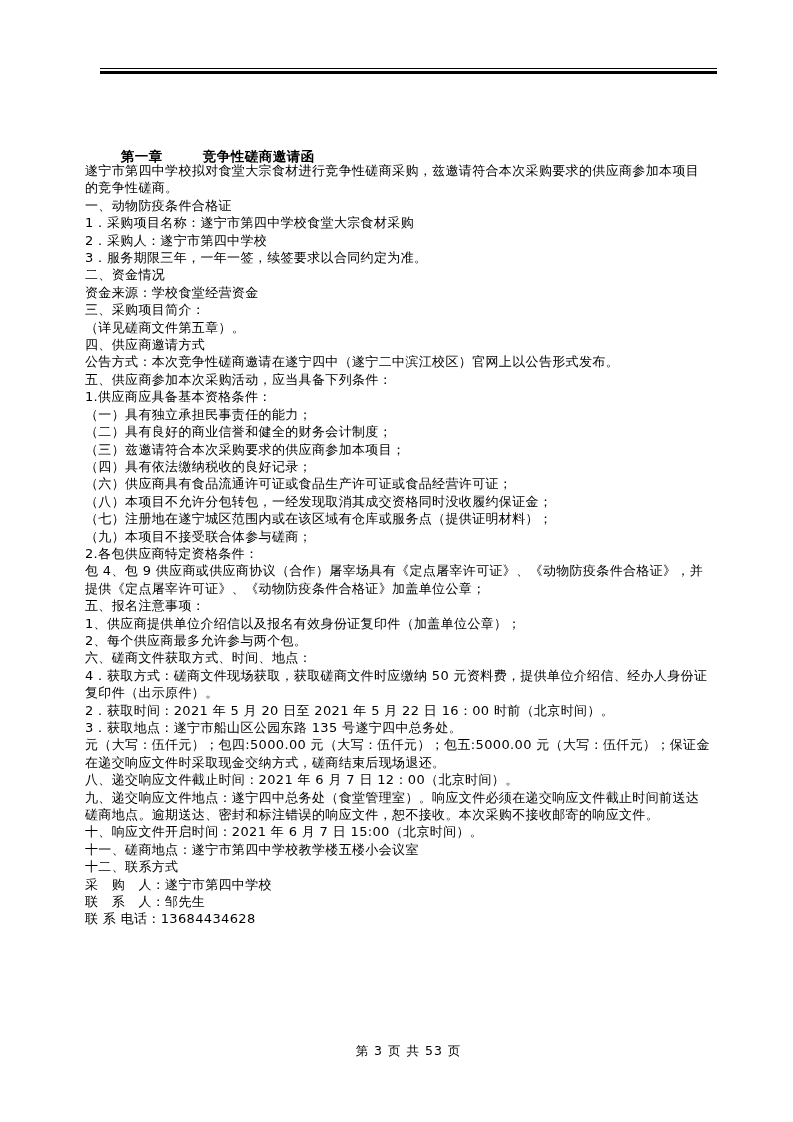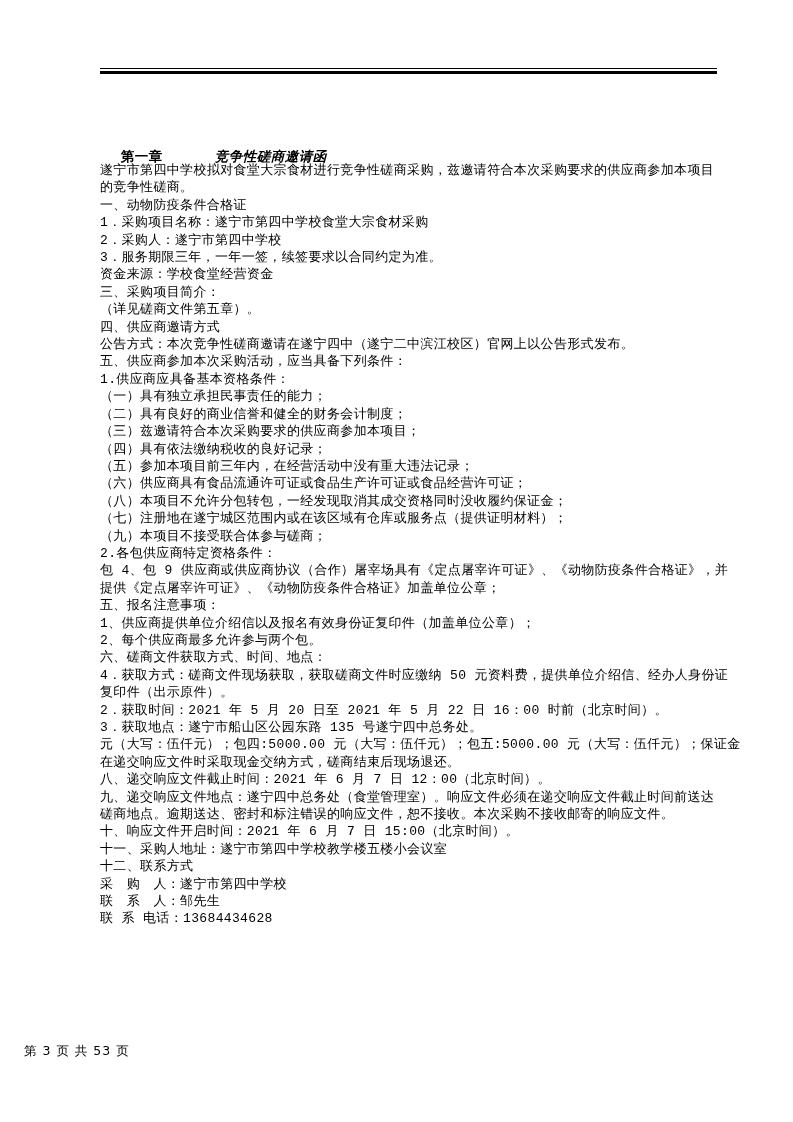--- a/index.html
+++ b/index.html
@@ -29,43 +29,42 @@
     position: absolute;
     left: 100px;
     top: 129px;
     font-size: 13.5px;
     font-weight: bold;
     letter-spacing: 0.5px;
     white-space: pre;
     line-height: 18px;
   }
   .chapter-title .chapter-name {
-    margin-left: 52px;
-    font-style: italic;
+    margin-left: 40px;
   }
   .doc-body {
     position: absolute;
-    left: 100px;
+    left: 85px;
     top: 162px;
     width: 640px;
-    font-family: Liberation Mono, monospace;
   }
   .doc-body .line {
     font-size: 13px;
     line-height: 17.4px;
     letter-spacing: 0.35px;
     white-space: pre;
   }
   .page-footer {
     position: absolute;
     left: 0;
     top: 1043px;
     width: 100%;
     padding-left: 24px;
     box-sizing: border-box;
+    text-align: center;
     font-size: 12.5px;
     letter-spacing: 1px;
     white-space: pre;
   }
 </style>
 </head>
 <body>
 
 <div class="page">
 
@@ -75,32 +74,32 @@
     <span class="chapter-num">第一章</span><span class="chapter-name">竞争性磋商邀请函</span>
   </div>
 
   <div class="doc-body">
       <div class="line">遂宁市第四中学校拟对食堂大宗食材进行竞争性磋商采购，兹邀请符合本次采购要求的供应商参加本项目</div>
       <div class="line">的竞争性磋商。</div>
       <div class="line">一、动物防疫条件合格证</div>
       <div class="line">1．采购项目名称：遂宁市第四中学校食堂大宗食材采购</div>
       <div class="line">2．采购人：遂宁市第四中学校</div>
       <div class="line">3．服务期限三年，一年一签，续签要求以合同约定为准。</div>
+      <div class="line">二、资金情况</div>
       <div class="line">资金来源：学校食堂经营资金</div>
       <div class="line">三、采购项目简介：</div>
       <div class="line">（详见磋商文件第五章）。</div>
       <div class="line">四、供应商邀请方式</div>
       <div class="line">公告方式：本次竞争性磋商邀请在遂宁四中（遂宁二中滨江校区）官网上以公告形式发布。</div>
       <div class="line">五、供应商参加本次采购活动，应当具备下列条件：</div>
       <div class="line">1.供应商应具备基本资格条件：</div>
       <div class="line">（一）具有独立承担民事责任的能力；</div>
       <div class="line">（二）具有良好的商业信誉和健全的财务会计制度；</div>
       <div class="line">（三）兹邀请符合本次采购要求的供应商参加本项目；</div>
       <div class="line">（四）具有依法缴纳税收的良好记录；</div>
-      <div class="line">（五）参加本项目前三年内，在经营活动中没有重大违法记录；</div>
       <div class="line">（六）供应商具有食品流通许可证或食品生产许可证或食品经营许可证；</div>
       <div class="line">（八）本项目不允许分包转包，一经发现取消其成交资格同时没收履约保证金；</div>
       <div class="line">（七）注册地在遂宁城区范围内或在该区域有仓库或服务点（提供证明材料）；</div>
       <div class="line">（九）本项目不接受联合体参与磋商；</div>
       <div class="line">2.各包供应商特定资格条件：</div>
       <div class="line">包 4、包 9 供应商或供应商协议（合作）屠宰场具有《定点屠宰许可证》、《动物防疫条件合格证》，并</div>
       <div class="line">提供《定点屠宰许可证》、《动物防疫条件合格证》加盖单位公章；</div>
       <div class="line">五、报名注意事项：</div>
       <div class="line">1、供应商提供单位介绍信以及报名有效身份证复印件（加盖单位公章）；</div>
       <div class="line">2、每个供应商最多允许参与两个包。</div>
@@ -108,21 +107,21 @@
       <div class="line">4．获取方式：磋商文件现场获取，获取磋商文件时应缴纳 50 元资料费，提供单位介绍信、经办人身份证</div>
       <div class="line">复印件（出示原件）。</div>
       <div class="line">2．获取时间：2021 年 5 月 20 日至 2021 年 5 月 22 日 16：00 时前（北京时间）。</div>
       <div class="line">3．获取地点：遂宁市船山区公园东路 135 号遂宁四中总务处。</div>
       <div class="line">元（大写：伍仟元）；包四:5000.00 元（大写：伍仟元）；包五:5000.00 元（大写：伍仟元）；保证金</div>
       <div class="line">在递交响应文件时采取现金交纳方式，磋商结束后现场退还。</div>
       <div class="line">八、递交响应文件截止时间：2021 年 6 月 7 日 12：00（北京时间）。</div>
       <div class="line">九、递交响应文件地点：遂宁四中总务处（食堂管理室）。响应文件必须在递交响应文件截止时间前送达</div>
       <div class="line">磋商地点。逾期送达、密封和标注错误的响应文件，恕不接收。本次采购不接收邮寄的响应文件。</div>
       <div class="line">十、响应文件开启时间：2021 年 6 月 7 日 15:00（北京时间）。</div>
-      <div class="line">十一、采购人地址：遂宁市第四中学校教学楼五楼小会议室</div>
+      <div class="line">十一、磋商地点：遂宁市第四中学校教学楼五楼小会议室</div>
       <div class="line">十二、联系方式</div>
       <div class="line">采　购　人：遂宁市第四中学校</div>
       <div class="line">联　系　人：邹先生</div>
       <div class="line">联 系 电话：13684434628</div>
     </div>
 
   <div class="page-footer">第 3 页 共 53 页</div>
 
 </div>
 

